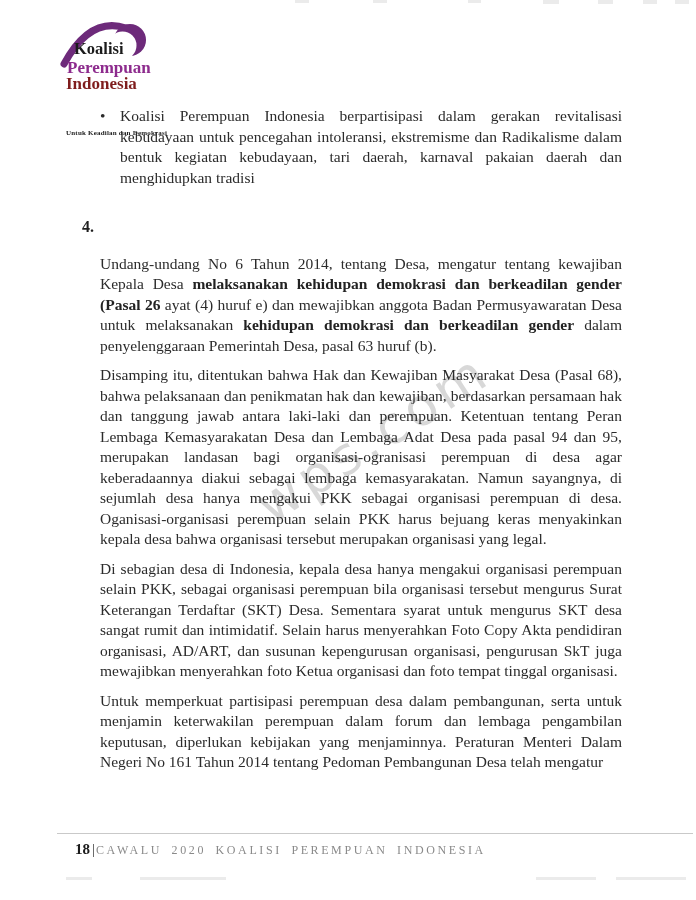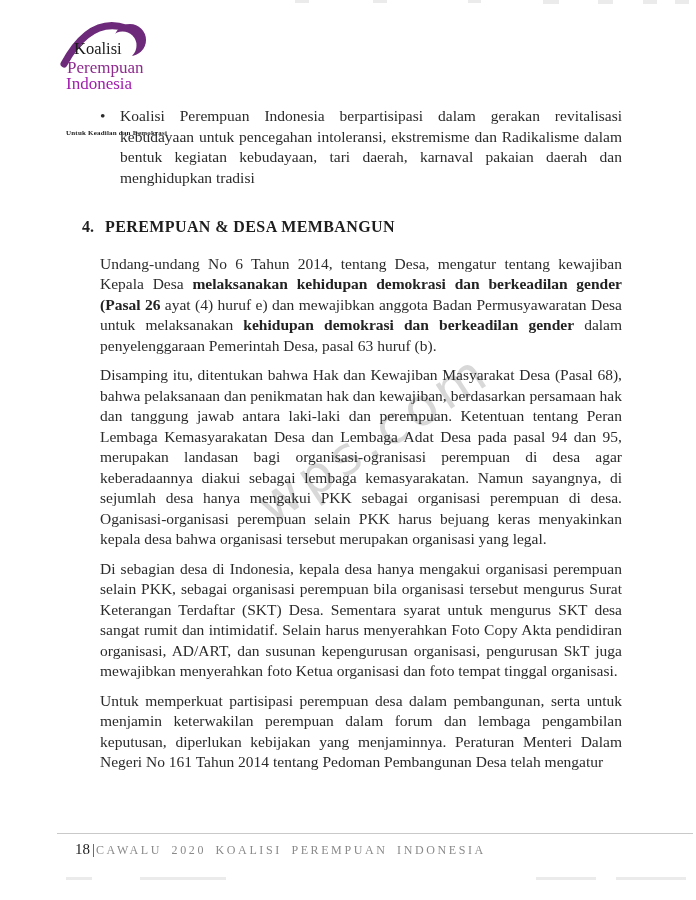--- a/index.html
+++ b/index.html
@@ -6,24 +6,24 @@
   .page {
     position:relative; width:696px; height:900px; margin:0 auto;
     background:#ffffff; overflow:hidden;
     font-family:"Liberation Serif", serif; color:#2b2b2b;
   }
   
   .artifact { position:absolute; background:#ebebeb; }
   
   .logo { position:absolute; left:60px; top:14px; width:130px; height:84px; }
   .logo svg { position:absolute; left:0; top:0; }
-  .logo-line { position:absolute; font-weight:normal; white-space:nowrap; line-height:1; }
+  .logo-line { position:absolute; font-weight:bold; white-space:nowrap; line-height:1; }
   .logo-l1 { left:14px; top:27px; font-size:16.5px; color:#1b1b1b; }
   .logo-l2 { left:7px;  top:45px; font-size:17px;   color:#8d2b8d; }
-  .logo-l3 { left:6px;  top:61px; font-size:17px;   color:#a21caf; }
+  .logo-l3 { left:6px;  top:61px; font-size:17px;   color:#7f1d1d; }
   .logo-tag { position:absolute; left:6px; top:79px; font-size:7px; color:#1b1b1b;
               white-space:nowrap; font-weight:bold; letter-spacing:0.2px;margin-top:36px; }
   
   .watermark {
     position:absolute; left:228px; top:408px; width:290px; text-align:center;
     transform:rotate(-33deg); transform-origin:center;
     font-family:"DejaVu Sans", sans-serif; font-size:52px; letter-spacing:5px;
     color:rgba(125,125,125,0.30); z-index:0; pointer-events:none; white-space:nowrap;
   }
   
@@ -37,21 +37,21 @@
                      font-size:16px; color:#1e1e1e; letter-spacing:0.4px; }
   .section-num { width:23px; flex:0 0 23px; letter-spacing:0; }
   .para { margin:16px 0 0 0; text-align:justify; }
   .para + .para { margin-top:9px; }
   .para b { font-weight:bold; color:#222; }
   
   .footer-line { position:absolute; left:57px; right:3px; top:833px; height:1px;
                  background:#c9c9c9; }
   .footer { position:absolute; left:75px; top:840px; width:600px; white-space:nowrap;
             z-index:1; }
-  .footer-num { font-weight:normal; font-size:15px; color:#1b1b1b; }
+  .footer-num { font-weight:bold; font-size:15px; color:#1b1b1b; }
   .footer-sep { font-size:15px; color:#3a3a3a; margin:0 1px 0 2px; }
   .footer-text { font-size:12px; letter-spacing:2.6px; color:#8a8a8a;
                  word-spacing:4px; }
 </style>
 </head>
 <body>
 
 <div class="page">
 
   <div class="artifact" style="left:295px;top:0;width:14px;height:3px"></div>
@@ -83,21 +83,20 @@
   <div class="content">
 
 
     <div class="bullet-row">
       <span class="bullet-glyph">•</span>
       <p class="bullet-text">Koalisi Perempuan Indonesia berpartisipasi dalam gerakan revitalisasi kebudayaan untuk pencegahan intoleransi, ekstremisme dan Radikalisme dalam bentuk kegiatan kebudayaan, tari daerah, karnaval pakaian daerah dan menghidupkan tradisi</p>
     </div>
 
     <div class="section-heading">
       <span class="section-num">4.</span>
-      <span class="section-title">PEREMPUAN &amp; DESA MEMBANGUN</span>
     </div>
 
     <p class="para"><span>Undang-undang No 6 Tahun 2014, tentang Desa, mengatur tentang kewajiban Kepala Desa </span><b>melaksanakan kehidupan demokrasi dan berkeadilan gender (Pasal 26</b><span> ayat (4) huruf e) dan mewajibkan anggota Badan Permusyawaratan Desa untuk melaksanakan </span><b>kehidupan demokrasi dan berkeadilan gender</b><span> dalam penyelenggaraan Pemerintah Desa, pasal 63 huruf (b).</span></p>
     <p class="para"><span>Disamping itu, ditentukan bahwa Hak dan Kewajiban Masyarakat Desa (Pasal 68), bahwa pelaksanaan dan penikmatan hak dan kewajiban, berdasarkan persamaan hak dan tanggung jawab antara laki-laki dan perempuan. Ketentuan tentang Peran Lembaga Kemasyarakatan Desa dan Lembaga Adat Desa pada pasal 94 dan 95, merupakan landasan bagi organisasi-ogranisasi perempuan di desa agar keberadaannya diakui sebagai lembaga kemasyarakatan.  Namun sayangnya, di sejumlah desa hanya mengakui PKK sebagai organisasi perempuan di desa. Oganisasi-organisasi perempuan selain PKK harus bejuang keras menyakinkan kepala desa bahwa organisasi tersebut merupakan organisasi yang legal.</span></p>
     <p class="para"><span>Di sebagian desa di Indonesia, kepala desa hanya mengakui organisasi perempuan selain PKK, sebagai organisasi perempuan bila organisasi tersebut mengurus Surat Keterangan Terdaftar (SKT) Desa. Sementara syarat untuk mengurus SKT desa sangat rumit dan intimidatif. Selain harus menyerahkan Foto Copy Akta pendidiran organisasi, AD/ART, dan susunan kepengurusan organisasi, pengurusan SkT juga mewajibkan menyerahkan foto Ketua organisasi dan foto tempat tinggal organisasi.</span></p>
     <p class="para"><span>Untuk memperkuat partisipasi perempuan desa dalam pembangunan, serta untuk menjamin keterwakilan perempuan dalam forum dan lembaga pengambilan keputusan, diperlukan kebijakan yang menjaminnya. Peraturan Menteri Dalam Negeri No 161 Tahun 2014 tentang Pedoman Pembangunan Desa telah mengatur</span></p>
   </div>
 
   <div class="footer-line"></div>
   <div class="footer">

